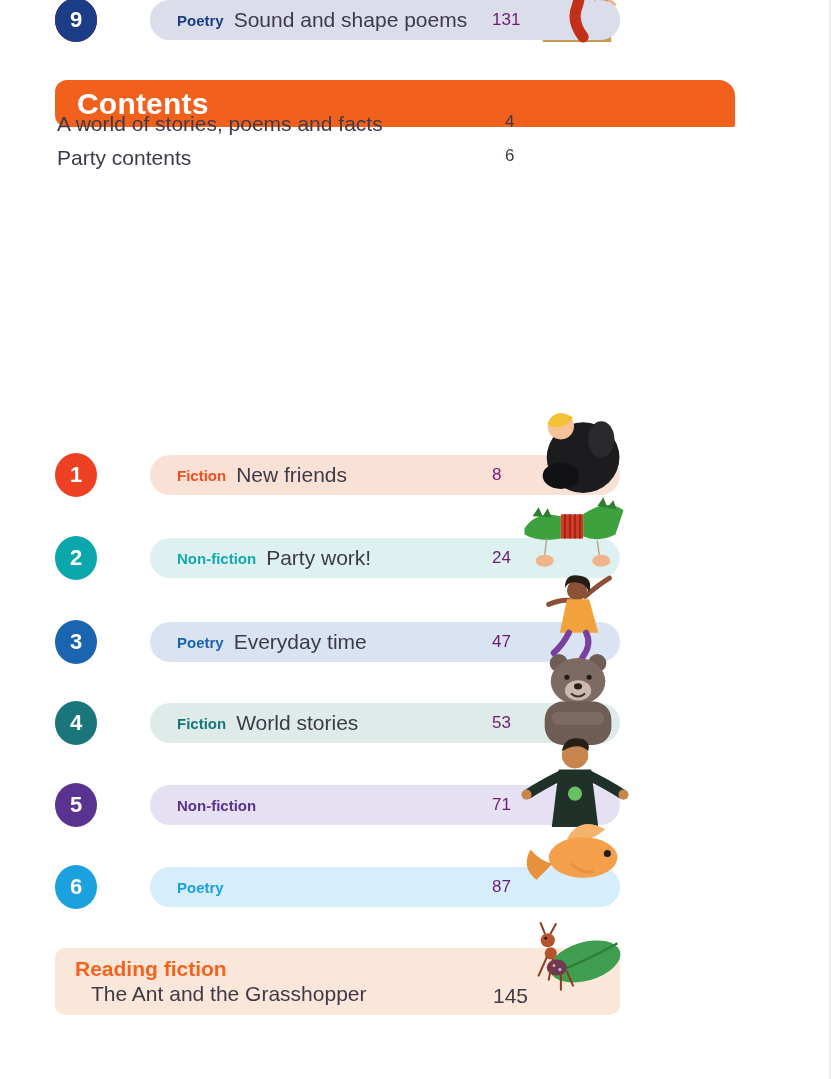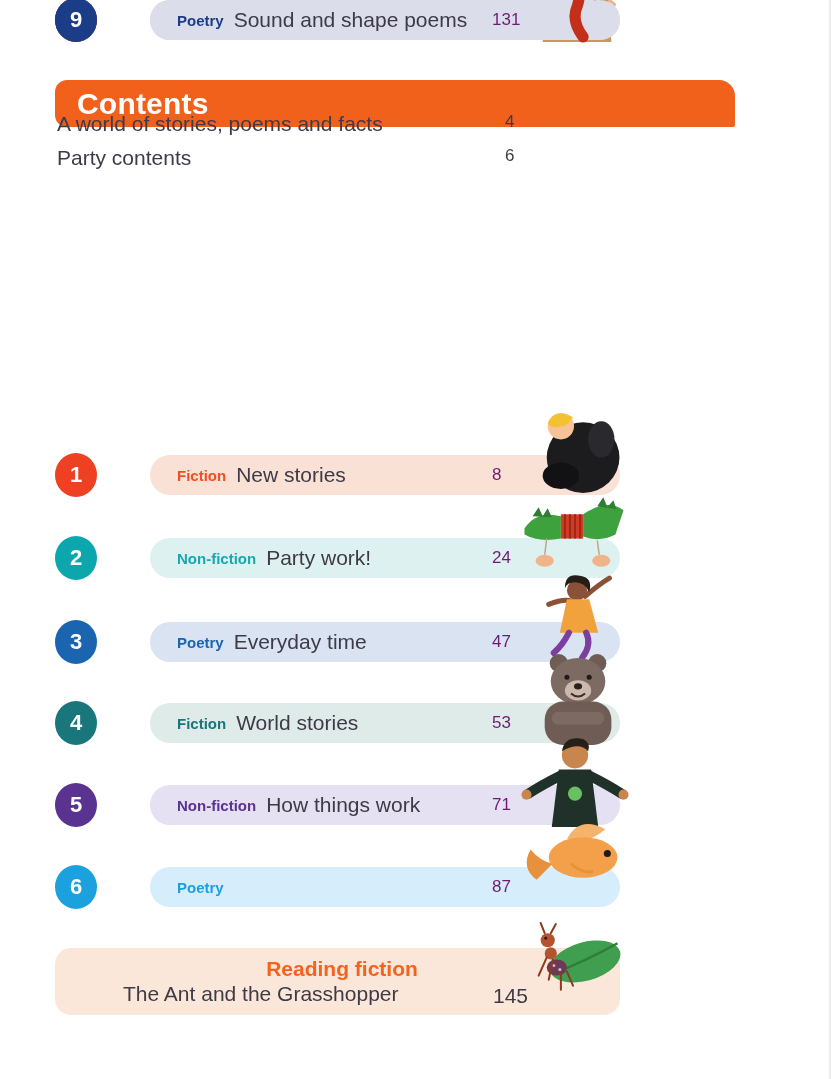--- a/index.html
+++ b/index.html
@@ -44,25 +44,25 @@
   .pill .pg{position:absolute;left:342px;font-size:17px;color:#701a75;}
   .row:nth-of-type(1){top:195px}.row:nth-of-type(2){top:275px}
   .row:nth-of-type(3){top:357px}.row:nth-of-type(4){top:455px}
   .row:nth-of-type(5){top:538px}.row:nth-of-type(6){top:622px}
   .row:nth-of-type(7){top:703px}.row:nth-of-type(8){top:785px}
   .row:nth-of-type(9){top:867px}
   .illus{position:absolute;right:-10px;bottom:-2px;width:112px;height:96px;overflow:visible;}
 
   
   .footer-block{
-    position:absolute;left:55px;top:948px;width:565px;height:67px;border-radius:16px;
-    background:var(--bg,#fbe7da);box-sizing:border-box;padding:9px 0 0 9px;text-align:center;
+    position:absolute;left:55px;top:948px;width:565px;height:67px;border-radius:10px;
+    background:var(--bg,#fbe7da);box-sizing:border-box;padding:9px 0 0 20px;
   }
   .footer-block .flabel{font-weight:800;font-size:21px;color:var(--label,#f4631d);}
-  .footer-block .ftitle{position:absolute;left:36px;top:34px;font-size:21px;color:#3e3a47;margin-left:32px;}
+  .footer-block .ftitle{position:absolute;left:36px;top:34px;font-size:21px;color:#3e3a47;}
   .footer-block .pg{position:absolute;left:438px;top:36px;font-size:21px;}
   .footer-block .illus{right:-8px;bottom:2px;}
 </style>
 </head>
 <body>
 
 <div class="page">
 
   <div class="banner" style="--bg: #F2611C; --text: #FFFFFF;">
     <h1>Contents</h1>
@@ -74,21 +74,21 @@
   </div>
   <div class="intro-item intro-2">
     <span>Party contents</span>
     <span class="pg">6</span>
   </div>
 
   <div class="row" style="--circle: #EE4023; --pill: #FAE1D5; --genre: #F04F24;">
     <div class="badge">1</div>
     <div class="pill">
       <span class="genre">Fiction</span>
-      <span class="utitle">New stories</span>
+      <span class="utitle">New friends</span>
       <span class="pg">8</span>
       <svg class="illus" viewBox="0 0 110 95" aria-label="boy hugging a gorilla">
         <ellipse cx="64" cy="56" rx="36" ry="35" fill="#1c1c1f"></ellipse>
         <ellipse cx="42" cy="74" rx="18" ry="13" fill="#121214"></ellipse>
         <ellipse cx="82" cy="38" rx="13" ry="18" fill="#2a2a2e"></ellipse>
         <circle cx="42" cy="25" r="13" fill="#f6c298"></circle>
         <path d="M29 22 Q36 6 54 16 Q48 26 42 25 Q33 28 29 22 Z" fill="#f2c233"></path>
       </svg>
     </div>
   </div>
@@ -149,21 +149,20 @@
         <rect x="26" y="52" width="66" height="43" rx="18" fill="#6e5c55"></rect>
         <rect x="33" y="62" width="52" height="13" rx="6.5" fill="#7d6a62"></rect>
       </svg>
     </div>
   </div>
 
   <div class="row" style="--circle: #5A3391; --pill: #E5E0F2; --genre: #5A3391;">
     <div class="badge">5</div>
     <div class="pill">
       <span class="genre">Non-fiction</span>
-      <span class="utitle">How things work</span>
       <span class="pg">71</span>
       <svg class="illus" viewBox="0 0 110 95" aria-label="boy in green suit with arms spread">
         <path d="M42 44 Q22 54 10 62" stroke="#1f3128" stroke-width="10" fill="none" stroke-linecap="round"></path>
         <path d="M70 44 Q90 54 102 62" stroke="#1f3128" stroke-width="10" fill="none" stroke-linecap="round"></path>
         <circle cx="8" cy="63" r="5" fill="#c9854e"></circle>
           <circle cx="104" cy="63" r="5" fill="#c9854e"></circle>
         <circle cx="56" cy="24" r="13" fill="#c9854e"></circle>
         <path d="M43 20 Q46 4 64 8 Q72 12 69 20 Q60 10 43 20 Z" fill="#262019"></path>
         <path d="M40 38 L72 38 L79 95 L33 95 Z" fill="#1f3128"></path>
         <circle cx="56" cy="62" r="7" fill="#76d96a" opacity="0.85"></circle>

